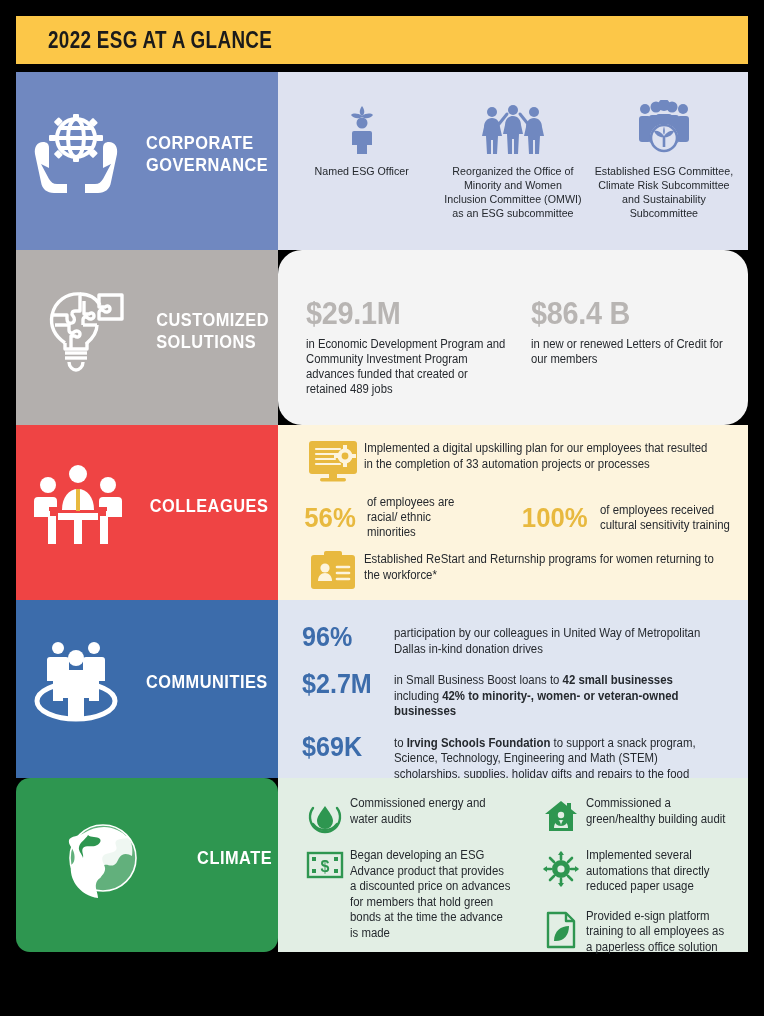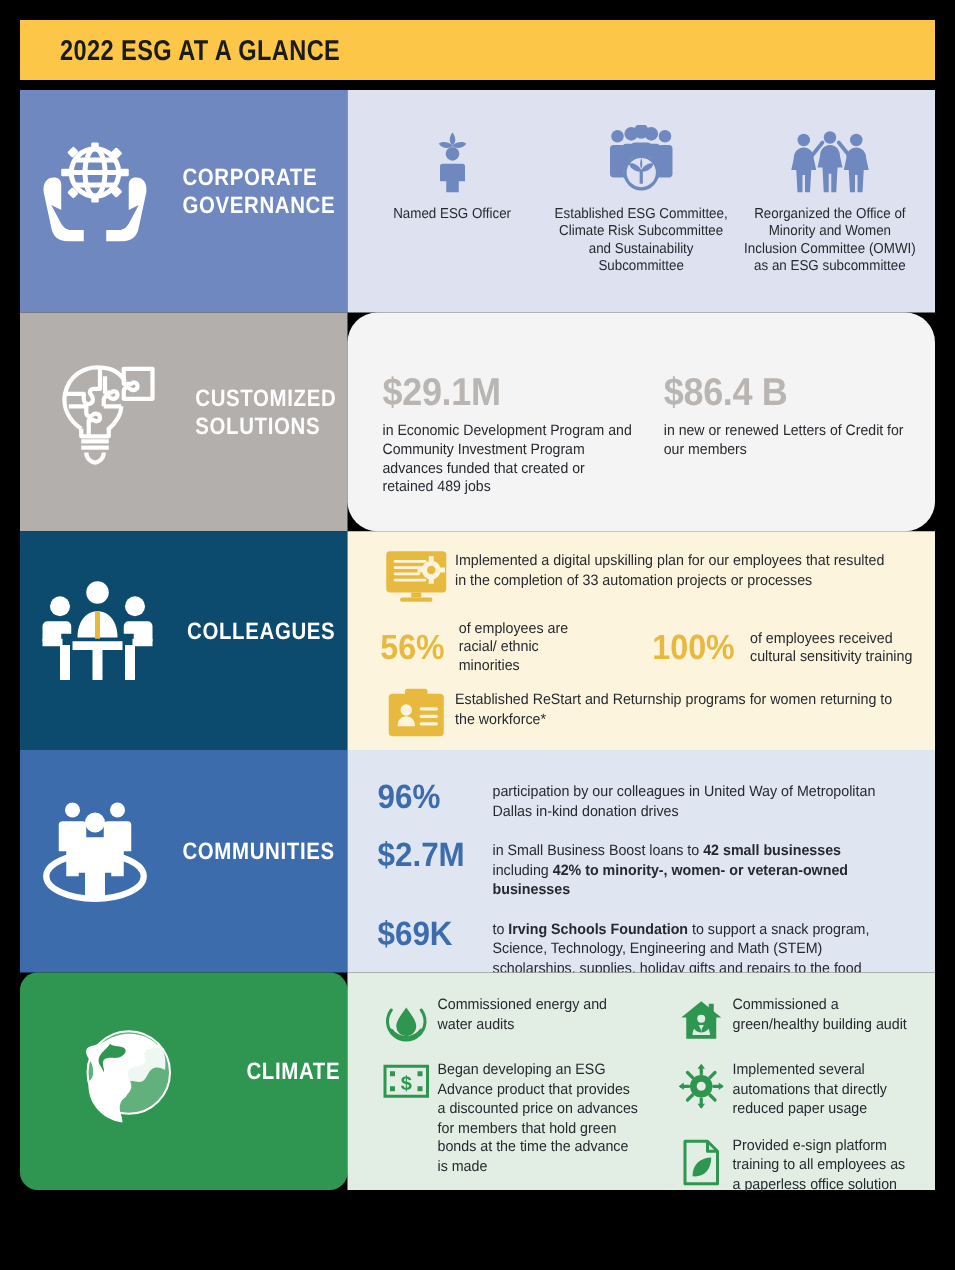--- a/index.html
+++ b/index.html
@@ -33,21 +33,21 @@
   .r-cus{height:175px;}
   .r-col{height:175px;}
   .r-com{height:178px;}
   .r-cli{height:174px;}
 
   
   .bg-gov-l{background:#7088c0;}
   .bg-gov-r{background:#dee2f0;}
   .bg-cus-l{background:#b3afad;}
   .bg-cus-r{background:#f4f4f4;border-radius:24px;}
-  .bg-col-l{background:#0c4a6e;}
+  .bg-col-l{background:#ef4444;}
   .bg-col-r{background:#fdf4dd;}
   .bg-com-l{background:#3c6cab;}
   .bg-com-r{background:#dfe5f1;}
   .bg-cli-l{background:#2e9650;border-radius:14px;}
   .bg-cli-r{background:#e2eee4;}
 
   
   .gov-wrap{display:flex;align-items:flex-start;justify-content:space-around;height:100%;padding:24px 8px 0 8px;box-sizing:border-box;}
   .gov-item{display:flex;flex-direction:column;align-items:center;width:33%;}
   .gov-item .ic{height:58px;display:flex;align-items:flex-end;justify-content:center;}
@@ -148,20 +148,40 @@
                   <circle cx="17" cy="21" r="5.5"></circle>
                   <path d="M9 29 h16 a2 2 0 0 1 2 2 v12 h-5 v9 h-10 v-9 h-5 v-12 a2 2 0 0 1 2 -2 z"></path>
                 </g>
               </svg>
             </div>
             <div class="gov-cap">Named ESG Officer</div>
           </div>
 
           <div class="gov-item">
             <div class="ic">
+              <svg width="66" height="50" viewBox="0 0 66 50">
+                <g fill="#7088c0">
+                  <circle cx="12" cy="8" r="5"></circle>
+                  <path d="M12 14 c-5 0 -8 4 -8 9 l-2 9 h4 l1 18 h4 l0 -14 h2 l0 14 h4 l1 -18 h4 l-2 -9 c0 -5 -3 -9 -8 -9 z"></path>
+                  <circle cx="33" cy="6" r="5"></circle>
+                  <path d="M33 12 c-5 0 -8 4 -8 9 l-2 9 h4 l1 20 h4 l0 -15 h2 l0 15 h4 l1 -20 h4 l-2 -9 c0 -5 -3 -9 -8 -9 z"></path>
+                  <circle cx="54" cy="8" r="5"></circle>
+                  <path d="M54 14 c-5 0 -8 4 -8 9 l-2 9 h4 l1 18 h4 l0 -14 h2 l0 14 h4 l1 -18 h4 l-2 -9 c0 -5 -3 -9 -8 -9 z"></path>
+                </g>
+                <g fill="none" stroke="#7088c0" stroke-width="3" stroke-linecap="round">
+                  <path d="M19 20 L27 10"></path>
+                  <path d="M40 10 L48 20"></path>
+                </g>
+              </svg>
+            </div>
+            <div class="gov-cap">Reorganized the Office of Minority and Women Inclusion Committee (OMWI) as an ESG subcommittee</div>
+          </div>
+
+          <div class="gov-item">
+            <div class="ic">
               <svg width="58" height="54" viewBox="0 0 58 54">
                 <g fill="#7088c0">
                   <circle cx="10" cy="9" r="5"></circle>
                     <rect x="4" y="16" width="12" height="26" rx="3"></rect>
                   <circle cx="48" cy="9" r="5"></circle>
                     <rect x="42" y="16" width="12" height="26" rx="3"></rect>
                   <circle cx="21" cy="7" r="5.5"></circle>
                     <rect x="14" y="15" width="14" height="28" rx="3"></rect>
                   <circle cx="37" cy="7" r="5.5"></circle>
                     <rect x="30" y="15" width="14" height="28" rx="3"></rect>
@@ -174,40 +194,20 @@
                   <line x1="29" y1="36" x2="29" y2="47"></line>
                 </g>
                 <g fill="#7088c0">
                   <path d="M29 36 C26 31 21 30 19 31 C21 36 26 38 29 37 Z"></path>
                   <path d="M29 36 C32 31 37 30 39 31 C37 36 32 38 29 37 Z"></path>
                   <path d="M29 35 C27 31 29 27 29 26 C29 27 31 31 29 35 Z"></path>
                 </g>
               </svg>
             </div>
             <div class="gov-cap">Established ESG Committee, Climate Risk Subcommittee and Sustainability Subcommittee</div>
-          </div>
-
-          <div class="gov-item">
-            <div class="ic">
-              <svg width="66" height="50" viewBox="0 0 66 50">
-                <g fill="#7088c0">
-                  <circle cx="12" cy="8" r="5"></circle>
-                  <path d="M12 14 c-5 0 -8 4 -8 9 l-2 9 h4 l1 18 h4 l0 -14 h2 l0 14 h4 l1 -18 h4 l-2 -9 c0 -5 -3 -9 -8 -9 z"></path>
-                  <circle cx="33" cy="6" r="5"></circle>
-                  <path d="M33 12 c-5 0 -8 4 -8 9 l-2 9 h4 l1 20 h4 l0 -15 h2 l0 15 h4 l1 -20 h4 l-2 -9 c0 -5 -3 -9 -8 -9 z"></path>
-                  <circle cx="54" cy="8" r="5"></circle>
-                  <path d="M54 14 c-5 0 -8 4 -8 9 l-2 9 h4 l1 18 h4 l0 -14 h2 l0 14 h4 l1 -18 h4 l-2 -9 c0 -5 -3 -9 -8 -9 z"></path>
-                </g>
-                <g fill="none" stroke="#7088c0" stroke-width="3" stroke-linecap="round">
-                  <path d="M19 20 L27 10"></path>
-                  <path d="M40 10 L48 20"></path>
-                </g>
-              </svg>
-            </div>
-            <div class="gov-cap">Reorganized the Office of Minority and Women Inclusion Committee (OMWI) as an ESG subcommittee</div>
           </div>
 
         </div>
       </div>
     </div>
 
     <div class="row r-cus">
       <div class="label-cell bg-cus-l">
         <div class="label-icon">
           <svg width="100" height="100" viewBox="0 0 100 100">

